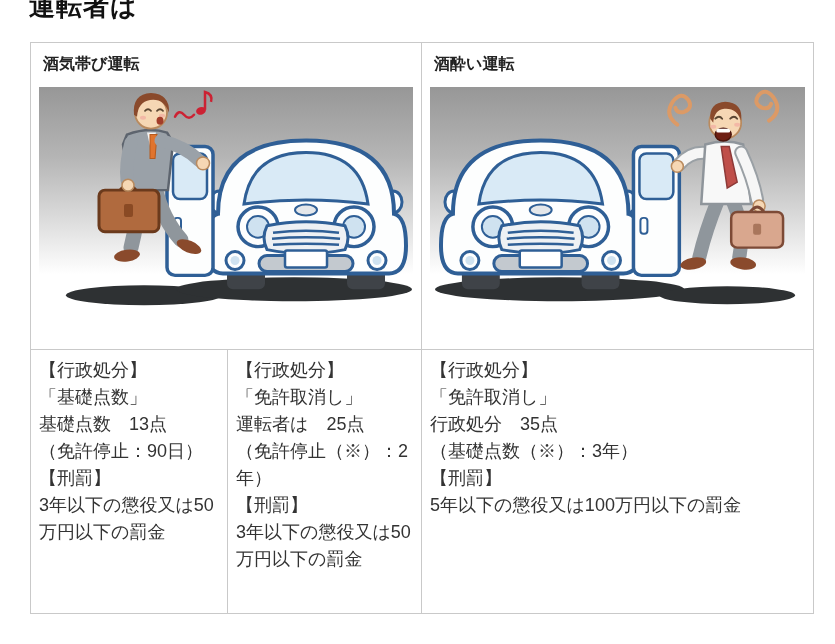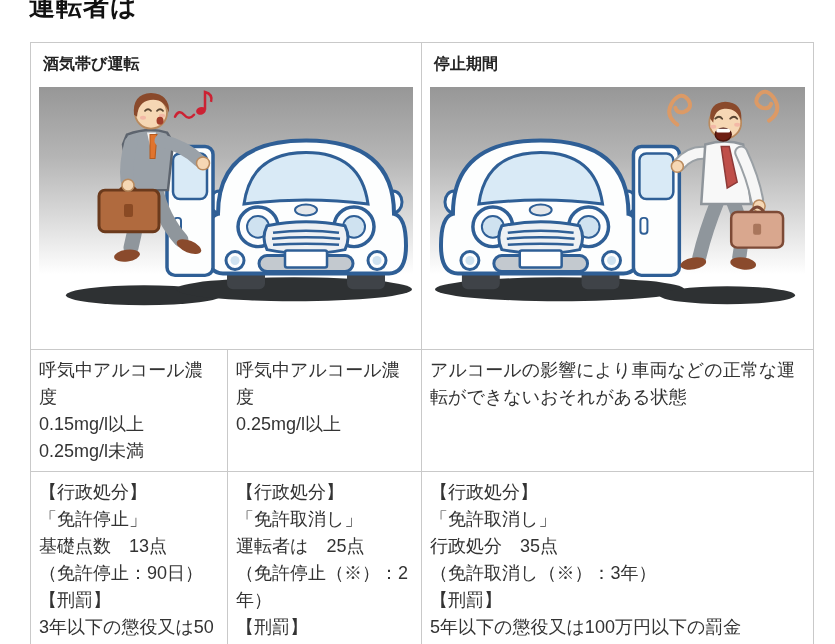--- a/index.html
+++ b/index.html
@@ -133,21 +133,21 @@
           <g>
             <path d="M 78 32 q 4 -8 9 -2 q 5 6 10 0" stroke="#cc2233" stroke-width="2.5" fill="none" stroke-linecap="round"></path>
             <ellipse cx="104" cy="26" rx="5" ry="3.8" fill="#cc2233" transform="rotate(-18 104 26)"></ellipse>
             <path d="M 108 25 L 108 7 Q 116 9 114 17" stroke="#cc2233" stroke-width="2.5" fill="none"></path>
           </g>
         </g>
       </svg>
     </td>
 
     <td class="img-cell">
-      <div class="cell-header">停止期間</div>
+      <div class="cell-header">酒酔い運転</div>
 
       <svg class="illust" viewBox="0 0 376 236" preserveAspectRatio="none">
         <rect x="0" y="0" width="376" height="236" fill="url(#skyGrad)"></rect>
         <ellipse cx="130" cy="204" rx="125" ry="12" fill="#2e3133"></ellipse>
         <ellipse cx="298" cy="210" rx="68" ry="9" fill="#2e3133"></ellipse>
         <use href="#car-front" transform="translate(6,28)"></use>
         <use href="#car-door" transform="translate(204,60)"></use>
 
         <g transform="translate(240,-4)">
 
@@ -184,55 +184,41 @@
           <path d="M 61 36 q 4 -4 7 0" stroke="#5a4632" stroke-width="1.8" fill="none" stroke-linecap="round"></path>
           <ellipse cx="44" cy="44" rx="3" ry="2" fill="#f3b8a6"></ellipse>
           <ellipse cx="68" cy="42" rx="3" ry="2" fill="#f3b8a6"></ellipse>
           <ellipse cx="54" cy="52" rx="8" ry="6.5" fill="#6e1f14" stroke="#4a150d" stroke-width="1.5"></ellipse>
           <rect x="47" y="46" width="14" height="4" rx="2" fill="#ffffff"></rect>
         </g>
       </svg>
     </td>
   </tr>
 
-  <tr>
-    <td class="cond-cell">
-      <div class="tline">呼気中アルコール濃度</div>
-      <div class="tline">0.15mg/l以上</div>
-      <div class="tline">0.25mg/l未満</div>
-    </td>
-    <td class="cond-cell">
-      <div class="tline">呼気中アルコール濃度</div>
-      <div class="tline">0.25mg/l以上</div>
-    </td>
-    <td class="cond-cell">
-      <div class="tline">アルコールの影響により車両などの正常な運転ができないおそれがある状態</div>
-    </td>
-  </tr>
 
   <tr>
     <td class="pen-cell">
       <div class="tline">【行政処分】</div>
-      <div class="tline">「免許停止」</div>
+      <div class="tline">「基礎点数」</div>
       <div class="tline">基礎点数　13点</div>
       <div class="tline">（免許停止：90日）</div>
       <div class="tline">【刑罰】</div>
       <div class="tline">3年以下の懲役又は50万円以下の罰金</div>
     </td>
     <td class="pen-cell">
       <div class="tline">【行政処分】</div>
       <div class="tline">「免許取消し」</div>
       <div class="tline">運転者は　25点</div>
       <div class="tline">（免許停止（※）：2年）</div>
       <div class="tline">【刑罰】</div>
       <div class="tline">3年以下の懲役又は50万円以下の罰金</div>
     </td>
     <td class="pen-cell">
       <div class="tline">【行政処分】</div>
       <div class="tline">「免許取消し」</div>
       <div class="tline">行政処分　35点</div>
-      <div class="tline">（免許取消し（※）：3年）</div>
+      <div class="tline">（基礎点数（※）：3年）</div>
       <div class="tline">【刑罰】</div>
       <div class="tline">5年以下の懲役又は100万円以下の罰金</div>
     </td>
   </tr>
 </tbody>
   </table>
 
 </body></html>

